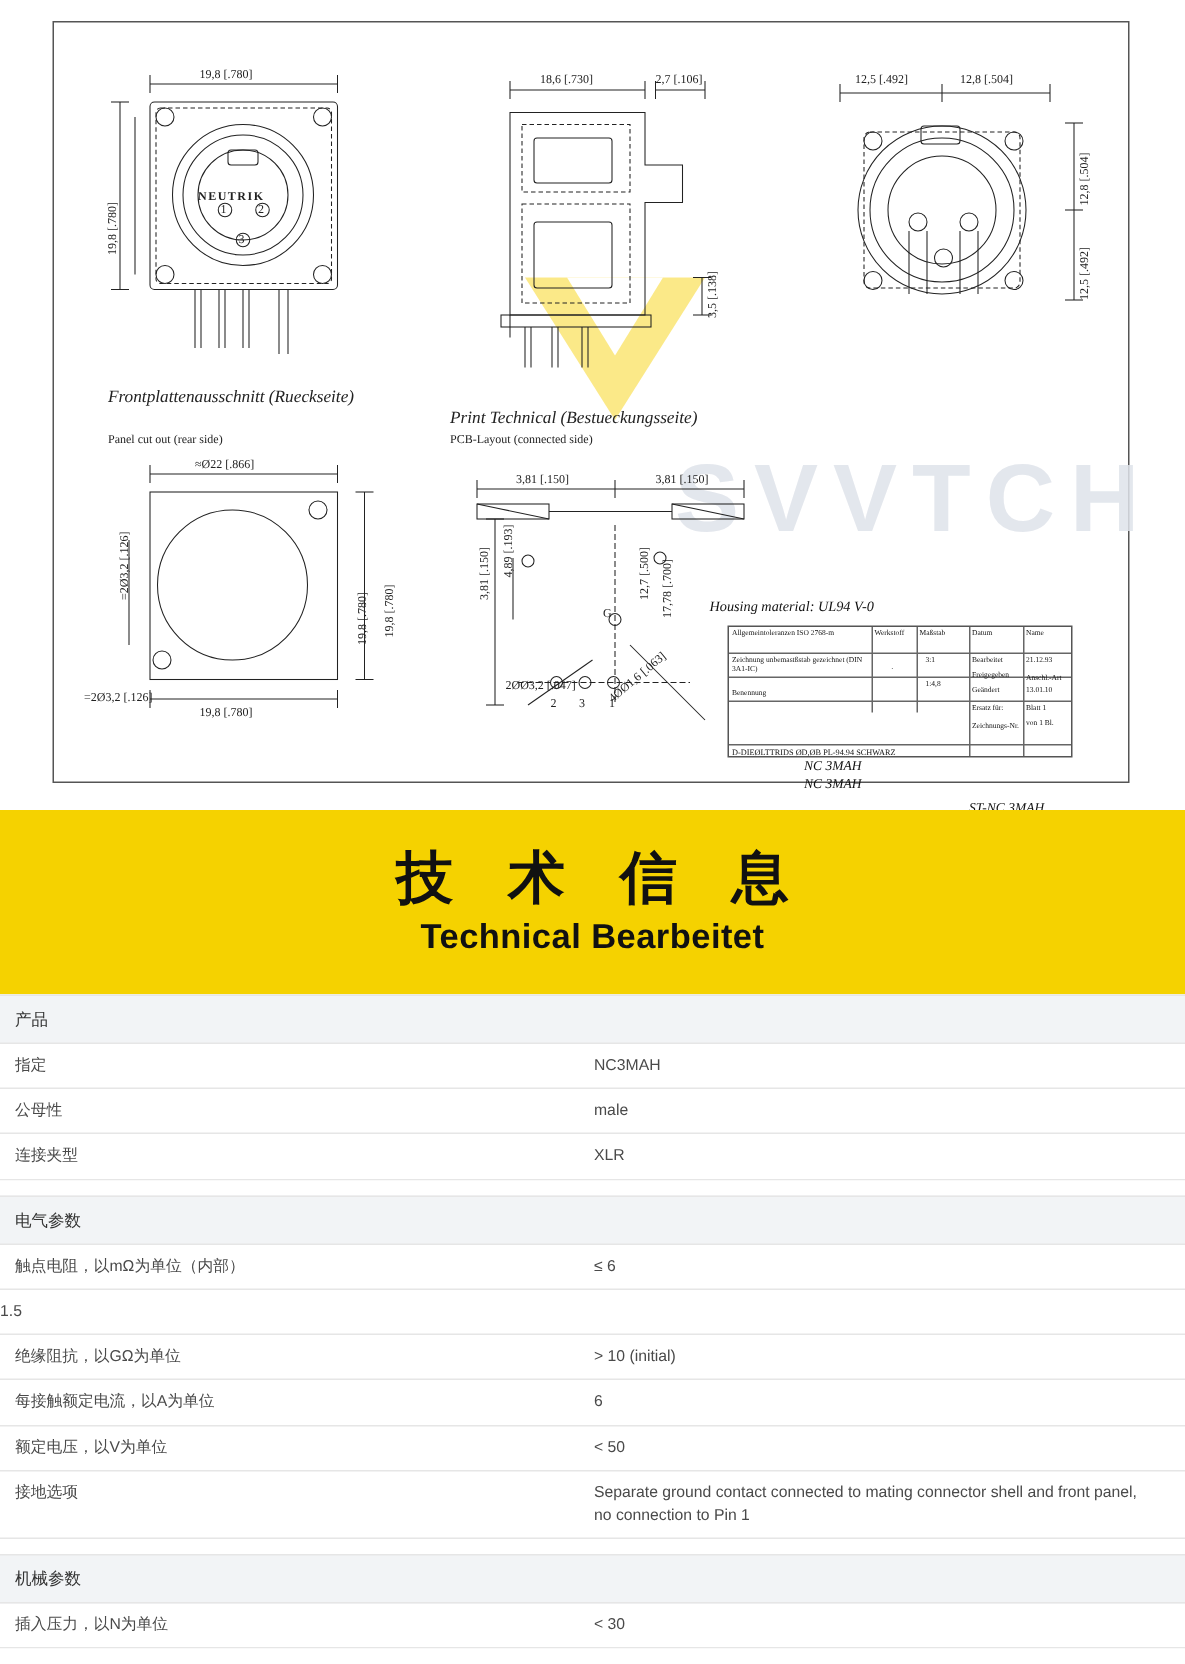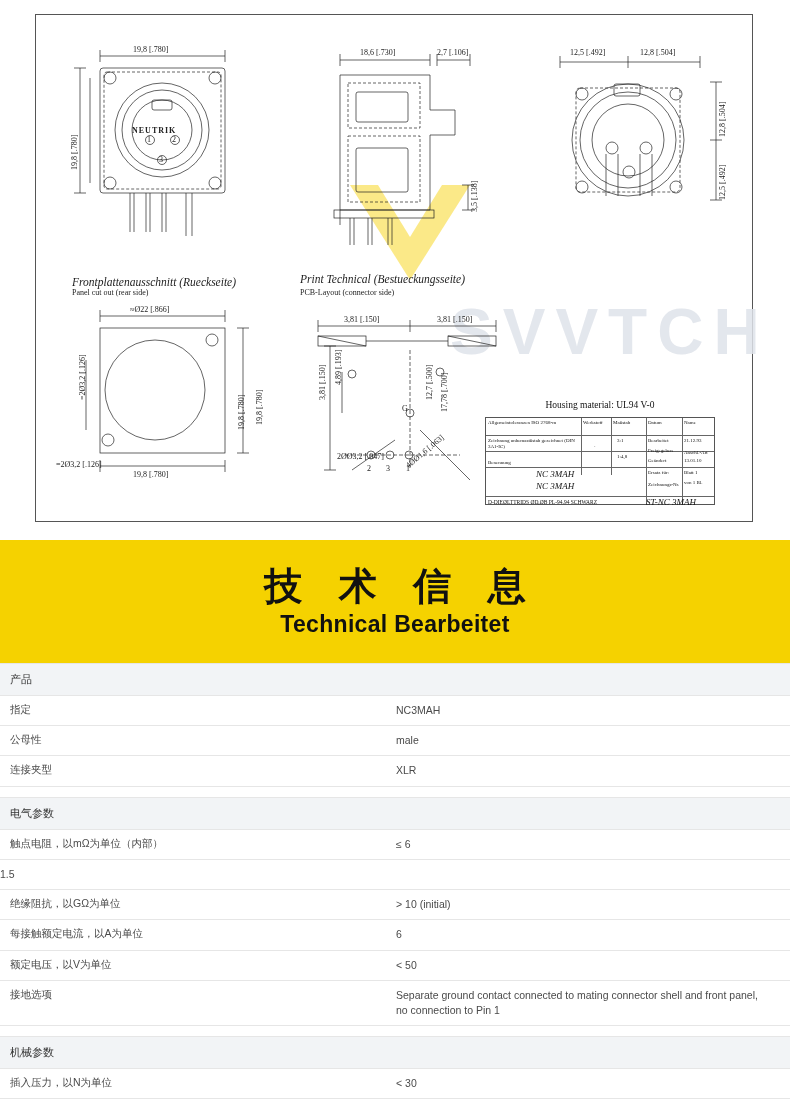--- a/index.html
+++ b/index.html
@@ -91,26 +91,28 @@
     width: 230px; height: 88px;
     border: 1px solid #555;
     font-size: 5px;
     font-family: "Liberation Serif", serif;
     color: #111;
   }
   .tb-cell { position: absolute; font-size: 5px; line-height: 1.1; }
   .tb-big {
     font-size: 9px;
     font-family: "Liberation Serif", serif;
+    margin-top: 36px;
   }
   .housing-note {
     position: absolute;
-    left: 485px; top: 400px;
+    left: 473px; top: 400px;
     width: 230px;
-    text-align: center;
+    text-align: left;
+    font-style: italic;
     font-size: 9.5px;
     font-family: "Liberation Serif", serif;
     color: #111;
   }
 
   
   .banner {
     width: 790px;
     height: 123px;
     background: #f5d200;
@@ -345,24 +347,24 @@
   <div class="dim rot" style="left:425px; top:400px;">12,7 [.500]</div>
   <div class="dim rot" style="left:440px; top:412px;">17,78 [.700]</div>
   <div class="dim" style="left:337px; top:452px;">2ØØ3,2 [.047]</div>
   <div class="dim" style="left:404px; top:463px; transform:rotate(-40deg); transform-origin:left top;">4ØØ1,6 [.063]</div>
   <div class="dim" style="left:402px; top:404px;">G</div>
 
   <div class="dim" style="left:367px; top:464px;">2</div>
   <div class="dim" style="left:386px; top:464px;">3</div>
   <div class="dim" style="left:406px; top:464px;">1</div>
 
-  <div class="dwg-label cap-it" style="left:72px; top:276px;">Frontplattenausschnitt (Rueckseite)</div>
+  <div class="dwg-label cap-it" style="left:72px; top:259px;">Frontplattenausschnitt (Rueckseite)</div>
   <div class="dwg-label cap-sm" style="left:72px; top:288px;">Panel cut out (rear side)</div>
   <div class="dwg-label cap-it" style="left:300px; top:273px;">Print Technical (Bestueckungsseite)</div>
-  <div class="dwg-label cap-sm" style="left:300px; top:288px;">PCB-Layout (connector side)</div>
+  <div class="dwg-label cap-sm" style="left:300px; top:288px;">PCB-Layout (connected side)</div>
 
   <div class="housing-note">Housing material: UL94 V-0</div>
 
   <div class="titleblock">
     <div style="position:absolute;left:0;top:17px;right:0;border-top:1px solid #666;"></div>
     <div style="position:absolute;left:0;top:33px;right:0;border-top:1px solid #666;"></div>
     <div style="position:absolute;left:0;top:49px;right:0;border-top:1px solid #666;"></div>
     <div style="position:absolute;left:0;top:78px;right:0;border-top:1px solid #666;"></div>
     <div style="position:absolute;left:95px;top:0;bottom:29px;border-left:1px solid #666;"></div>
     <div style="position:absolute;left:125px;top:0;bottom:29px;border-left:1px solid #666;"></div>

